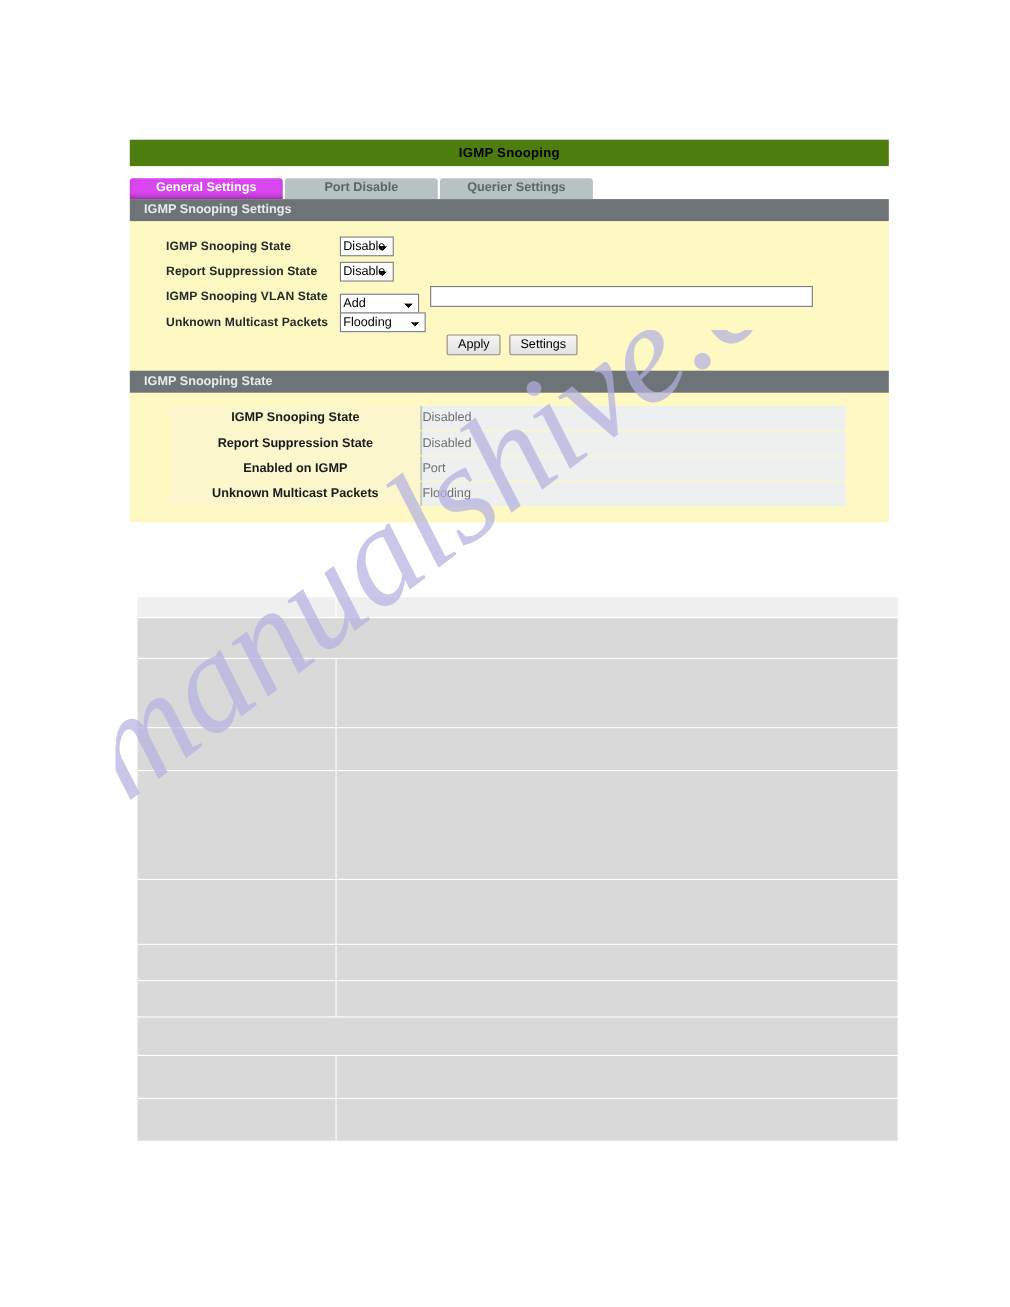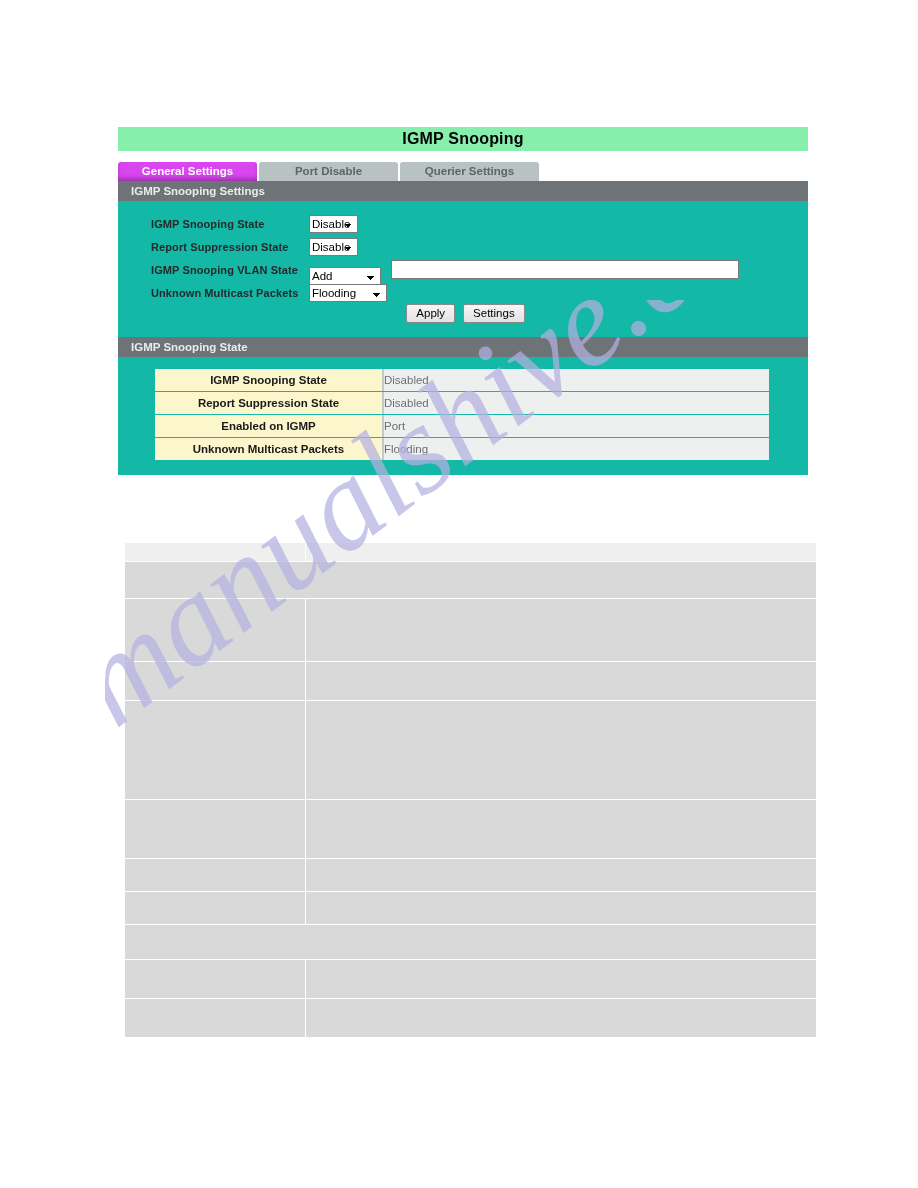--- a/index.html
+++ b/index.html
@@ -32,23 +32,23 @@
   .ui-wrap {
     position: absolute;
     left: 118px;
     top: 127px;
     width: 690px;
     z-index: 2;
   }
 
   .title-bar {
     height: 24px;
-    background: #86efac;
+    background: #4d7c0f;
     color: #000000;
-    font-size: 16px;
+    font-size: 12px;
     font-weight: bold;
     text-align: center;
     line-height: 24px;
     letter-spacing: 0.2px;
   }
 
   .tab-strip {
     height: 19px;
     margin-top: 11px;
     position: relative;
@@ -72,21 +72,21 @@
   }
   .tab.inactive {
     width: 139px;
     background: #b9c2c2;
     color: #5d6566;
     border-radius: 3px 3px 0 0;
     margin-left: 2px;
   }
 
   .panel {
-    background: #14b8a6;
+    background: #fef9c3;
     padding: 0;
     position: relative;
     padding-bottom: 14px;
   }
 
   .section-header {
     background: #6d7376;
     color: #e8eced;
     font-size: 11.5px;
     font-weight: bold;

